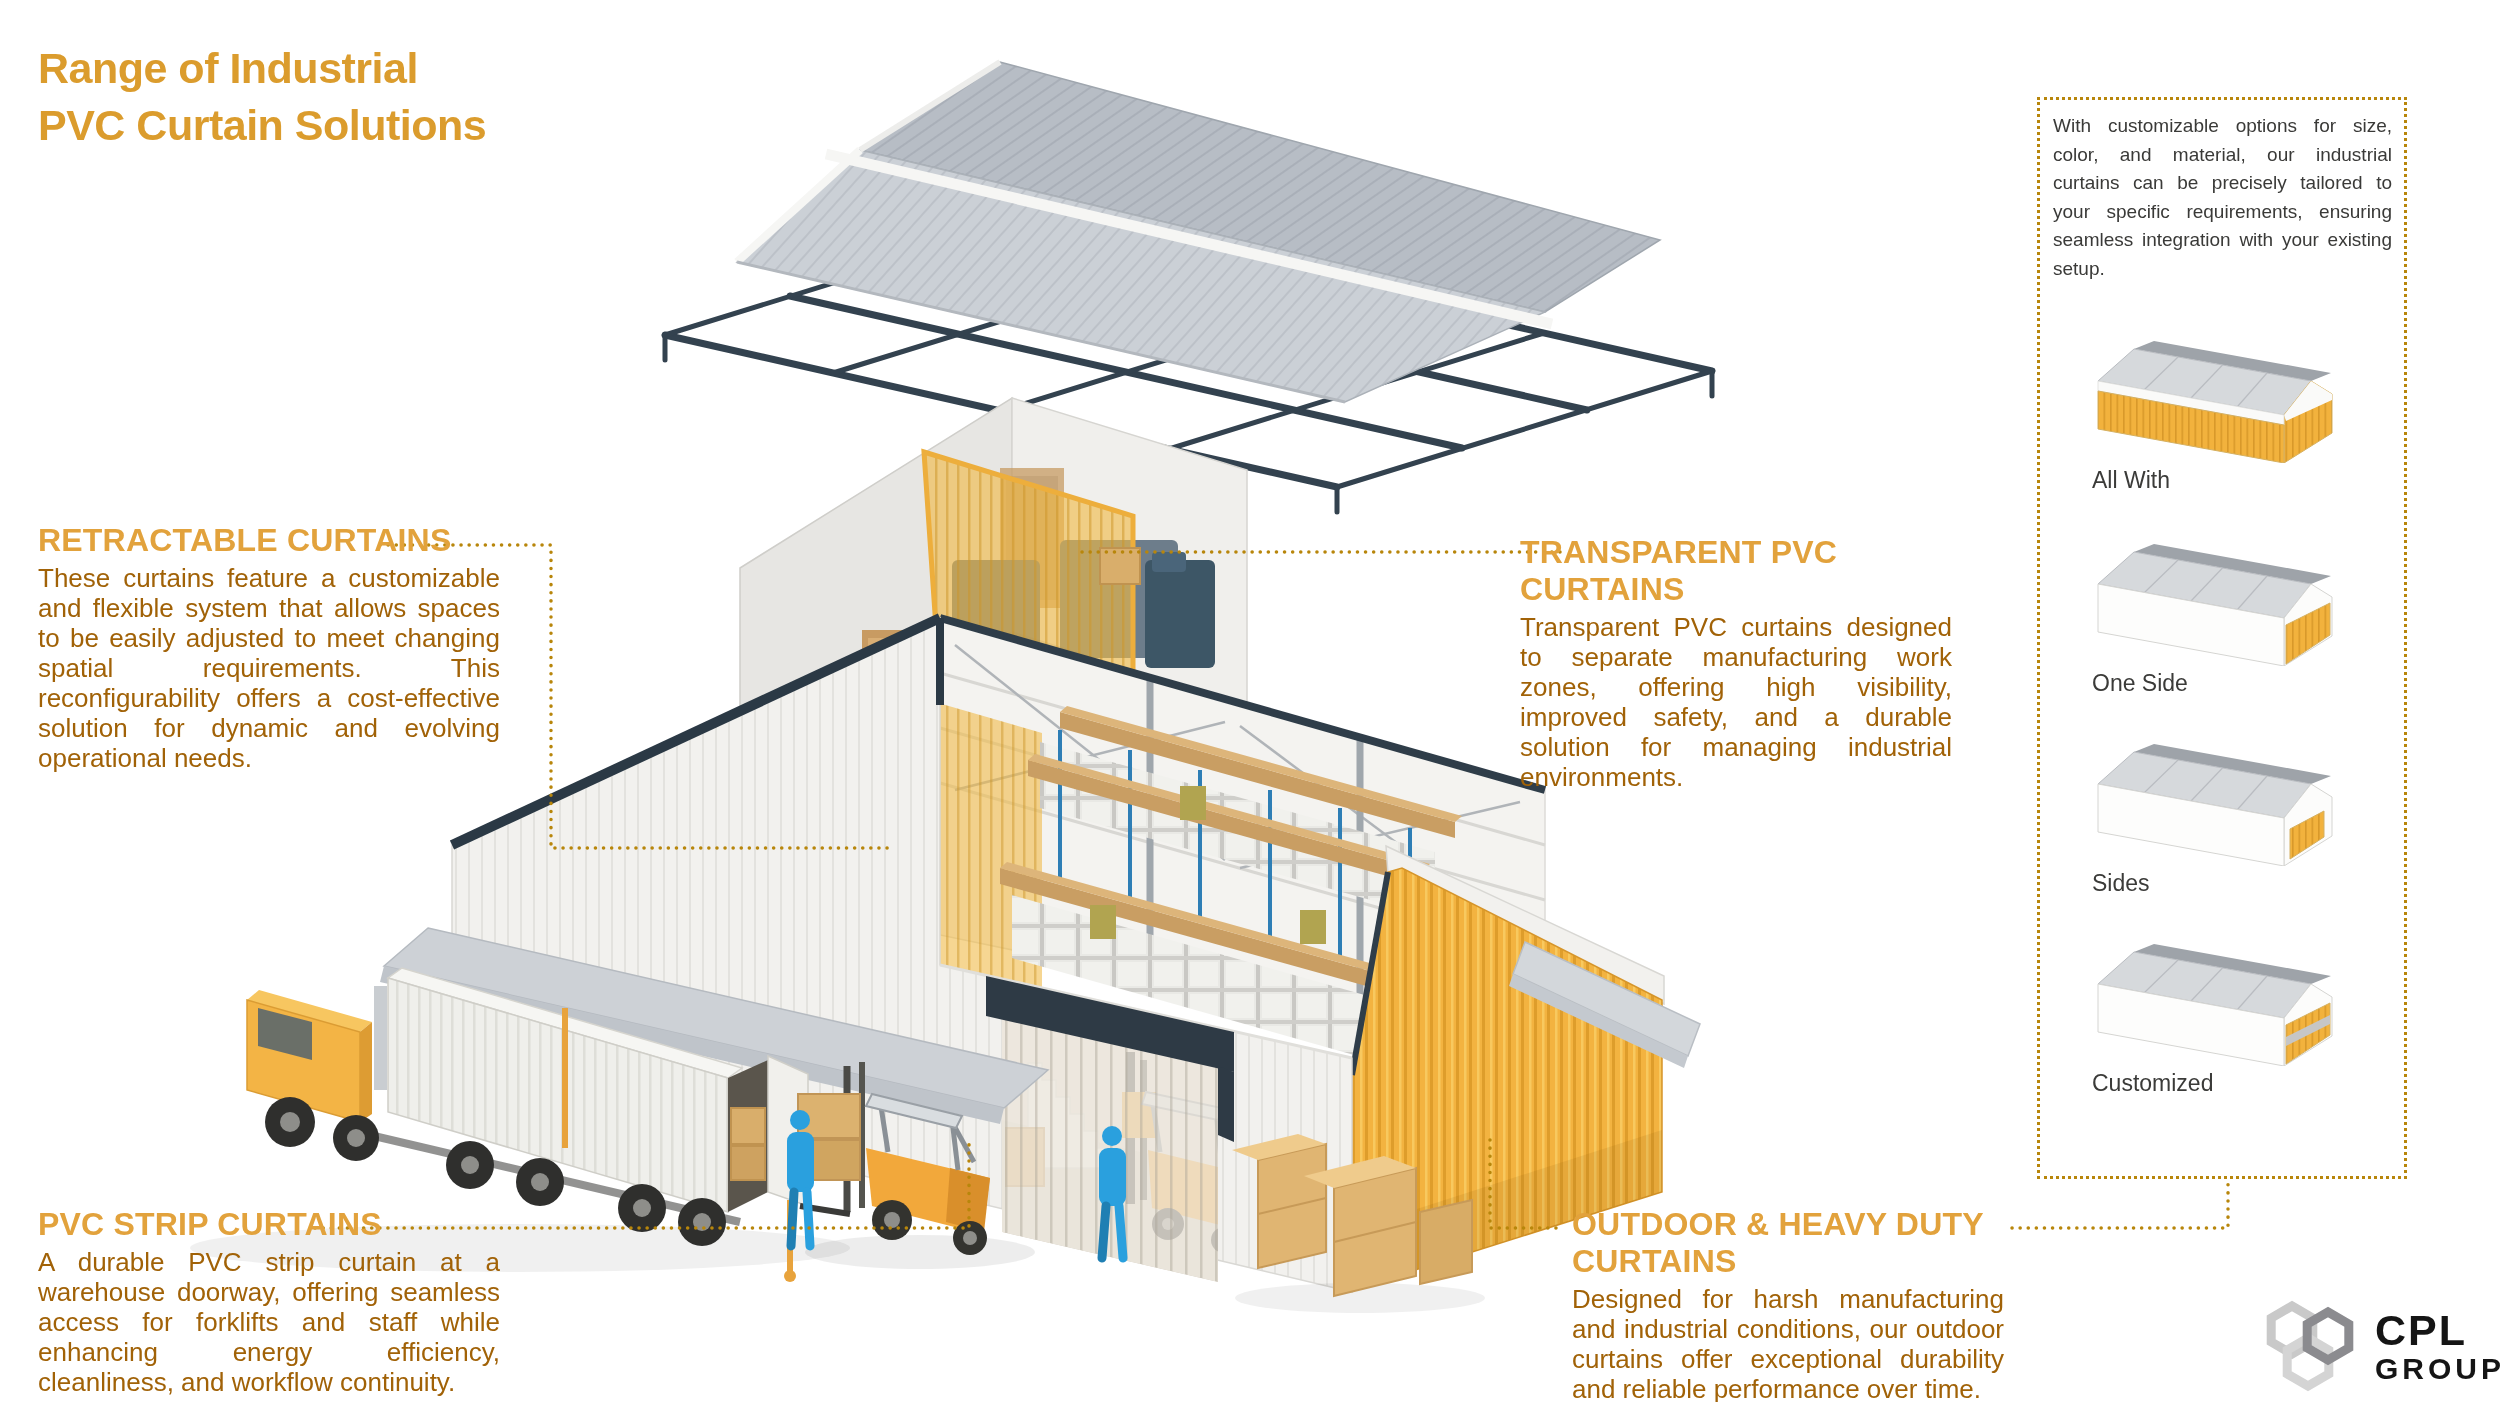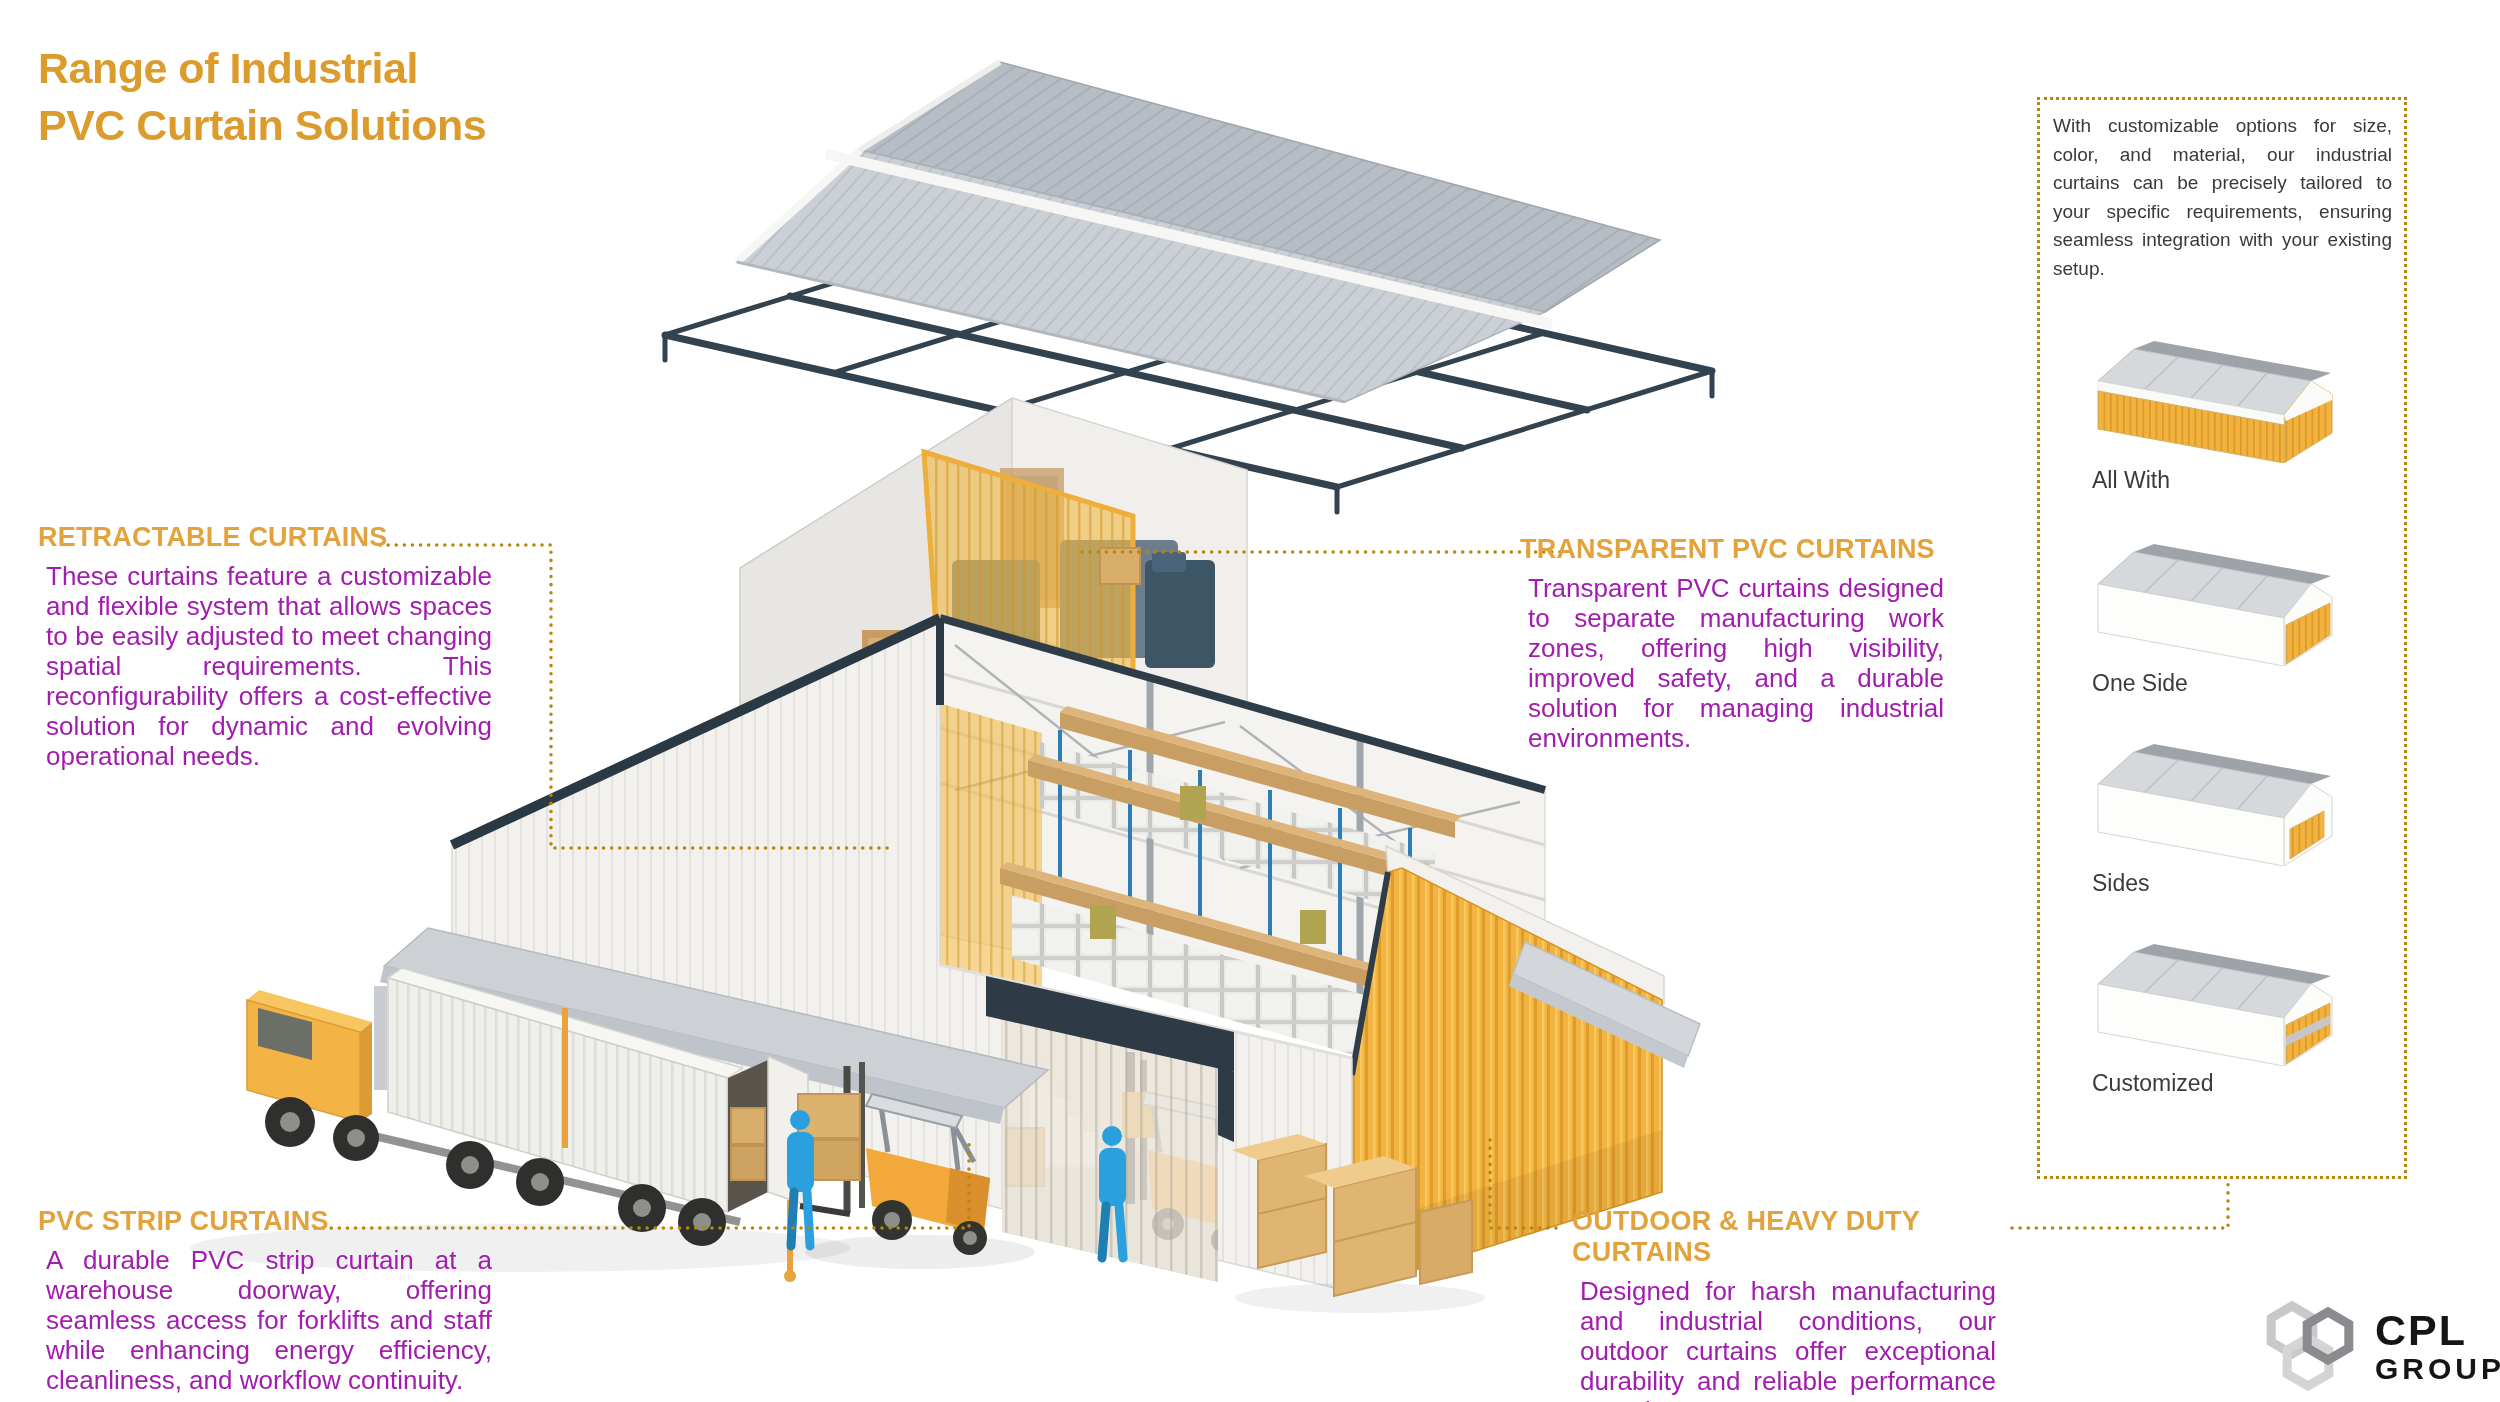--- a/index.html
+++ b/index.html
@@ -2,22 +2,22 @@
 <html><head>
 <meta charset="utf-8">
 <style>
   html,body{margin:0;padding:0;background:#ffffff;}
   #canvas{position:relative;width:2500px;height:1402px;background:#ffffff;overflow:hidden;
           font-family:"Liberation Sans", sans-serif;}
   #scene{position:absolute;left:0;top:0;}
   .title{position:absolute;left:38px;top:40px;font-size:43px;font-weight:700;
          color:#DB9C2D;line-height:57px;letter-spacing:-0.5px;}
   .callout{position:absolute;}
-  .callout h3{margin:0 0 4px 0;font-size:27px;font-weight:700;color:#E2A23C;letter-spacing:0.2px;}
-  .callout p{margin:8px;font-size:26px;line-height:30px;color:#a21caf;text-align:justify;}
+  .callout h3{margin:0 0 4px 0;font-size:32px;font-weight:700;color:#E2A23C;letter-spacing:0.2px;}
+  .callout p{margin:0;font-size:26px;line-height:30px;color:#a16207;text-align:justify;}
   .co-retract{left:38px;top:522px;width:462px;}
   .co-trans{left:1520px;top:534px;width:432px;}
   .co-strip{left:38px;top:1206px;width:462px;}
   .co-outdoor{left:1572px;top:1206px;width:432px;}
   .sidebar{position:absolute;left:2037px;top:97px;width:364px;height:1076px;
            border:3px dotted #B8860B;}
   .sidebar .intro{margin:0;padding:12px 12px 0 13px;font-size:19px;line-height:28.5px;
                   color:#3A3A38;text-align:justify;}
   .opt{position:absolute;left:44px;width:260px;}
   .opt svg{display:block;}

